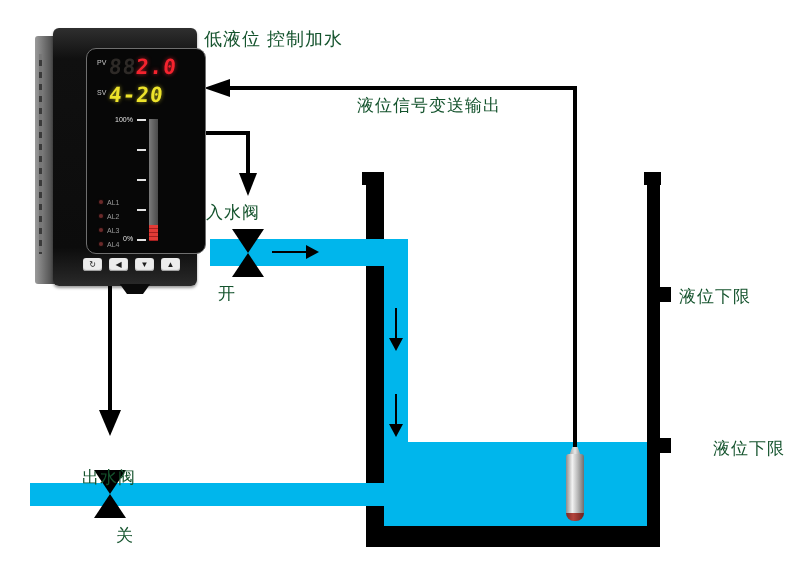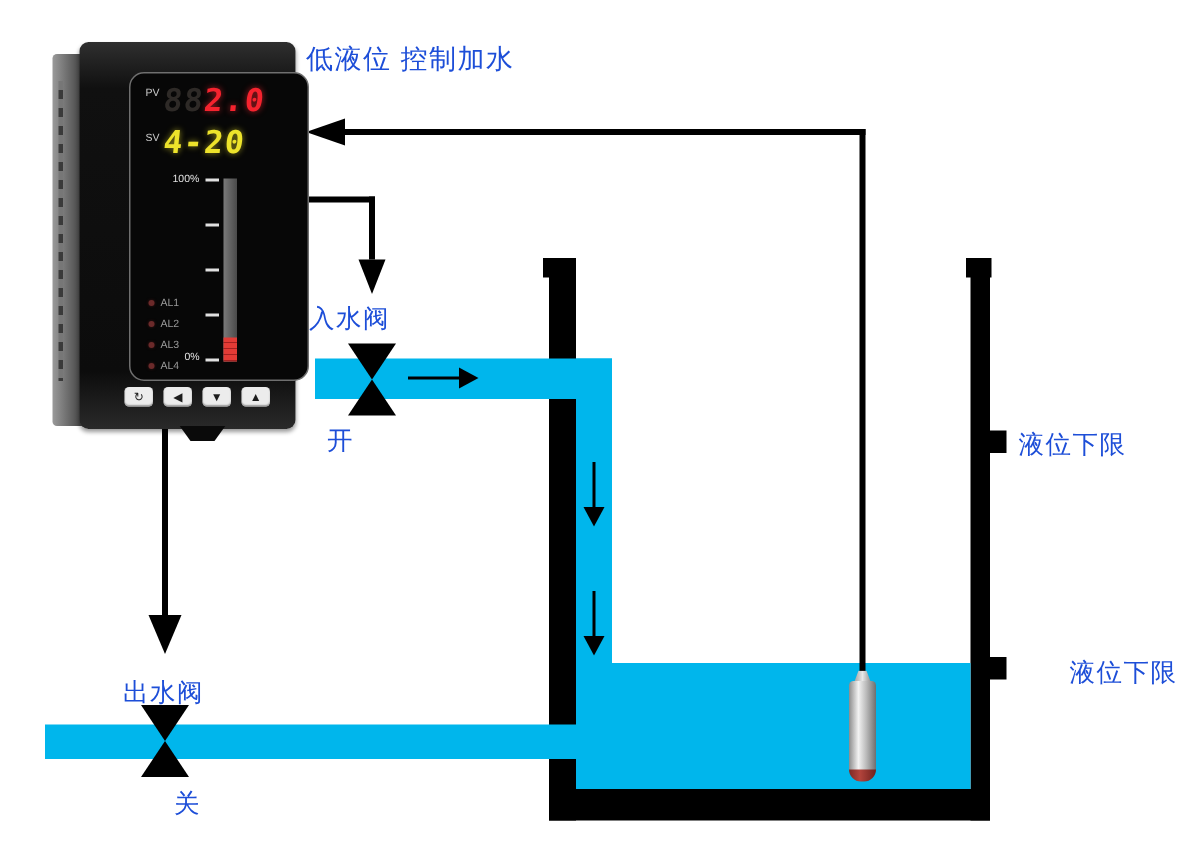--- a/index.html
+++ b/index.html
@@ -3,21 +3,21 @@
 <meta charset="utf-8">
 <style>
   html,body{margin:0;padding:0;background:#fff;}
   .stage{
     position:relative;width:790px;height:566px;background:#ffffff;
     font-family:"Liberation Sans","DejaVu Sans",sans-serif;overflow:hidden;
   }
   .abs{position:absolute;}
   .blk{background:#000;}
   .water{background:#00b6ec;}
-  .label{color:#1d4ed8;font-size:17px;letter-spacing:1px;white-space:nowrap;}
+  .label{color:#14532d;font-size:17px;letter-spacing:1px;white-space:nowrap;}
 
   
   .meter{position:absolute;left:35px;top:28px;width:162px;height:266px;z-index:30;}
   .meter-side{position:absolute;left:0;top:8px;width:26px;height:248px;
     background:linear-gradient(90deg,#9a9a9a,#555 60%,#2e2e2e);
     border-radius:3px 0 0 3px;}
   .meter-side::before{content:"";position:absolute;left:4px;top:18px;width:3px;height:200px;
     background:repeating-linear-gradient(180deg,#777 0 6px,#3a3a3a 6px 12px);}
   .meter-body{position:absolute;left:18px;top:0;width:144px;height:258px;
     background:linear-gradient(180deg,#2f2f2f,#101010 12%,#0c0c0c 85%,#2a2a2a);
@@ -91,23 +91,24 @@
 
   <div class="abs tri" style="left:204px;top:79px;border-right:26px solid #000;border-top:9px solid transparent;border-bottom:9px solid transparent;"></div>
   <div class="abs blk" style="left:228px;top:86px;width:349px;height:4px;"></div>
   <div class="abs blk" style="left:573px;top:86px;width:4px;height:362px;"></div>
 
   <div class="abs" style="left:569px;top:447px;width:12px;height:9px;background:linear-gradient(90deg,#9a9a9a,#e8e8e8,#8a8a8a);clip-path:polygon(28% 0,72% 0,100% 100%,0 100%);"></div>
   <div class="abs" style="left:566px;top:454px;width:18px;height:61px;background:linear-gradient(90deg,#8c8c8c,#f2f2f2 35%,#b9b9b9 65%,#6f6f6f);border-radius:3px 3px 2px 2px;"></div>
   <div class="abs" style="left:566px;top:513px;width:18px;height:8px;background:linear-gradient(90deg,#7c2a26,#b3443c 40%,#6e211e);border-radius:0 0 8px 8px;"></div>
 
   <div class="abs label" style="left:204px;top:27px;font-size:18px;">低液位 控制加水</div>
+  <div class="abs label" style="left:357px;top:94px;">液位信号变送输出</div>
   <div class="abs label" style="left:206px;top:201px;">入水阀</div>
   <div class="abs label" style="left:218px;top:282px;">开</div>
-  <div class="abs label" style="left:82px;top:450px;">出水阀</div>
+  <div class="abs label" style="left:82px;top:466px;">出水阀</div>
   <div class="abs label" style="left:116px;top:524px;">关</div>
   <div class="abs label" style="left:679px;top:285px;">液位下限</div>
   <div class="abs label" style="left:713px;top:437px;">液位下限</div>
 
   <div class="meter">
     <div class="meter-side"></div>
     <div class="meter-body">
       <div class="meter-face">
         <span class="pv-label" style="left:10px;top:10px;">PV</span>
         <div class="pv-row">

